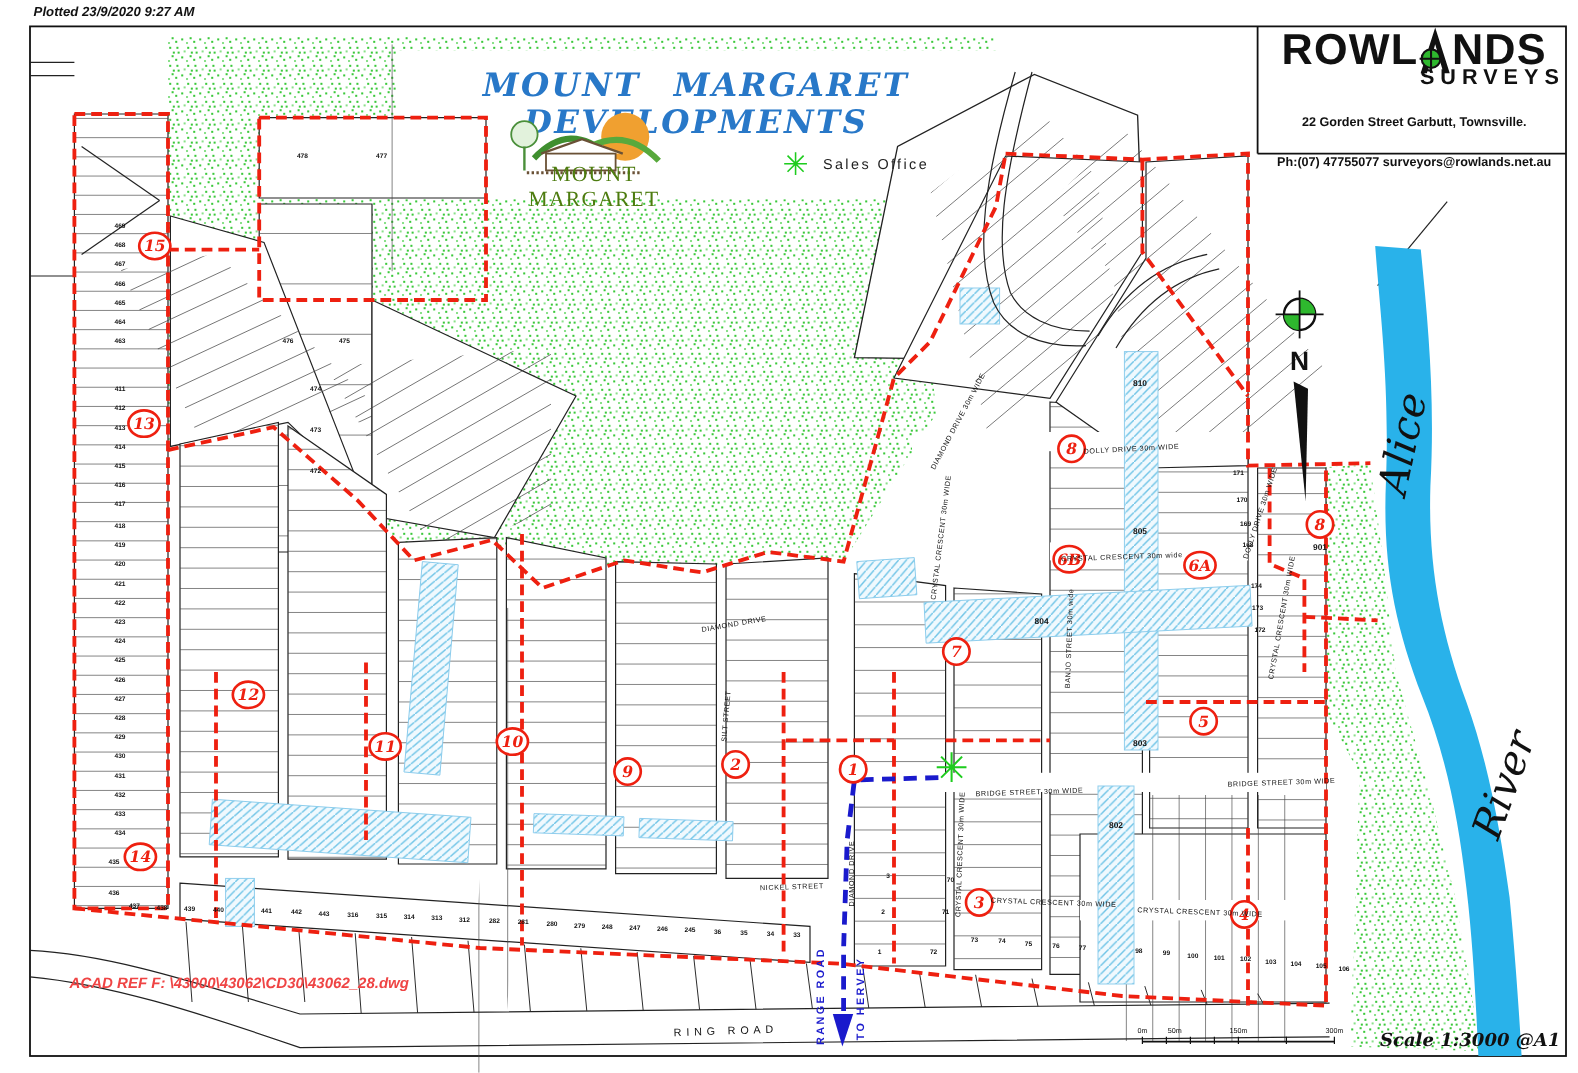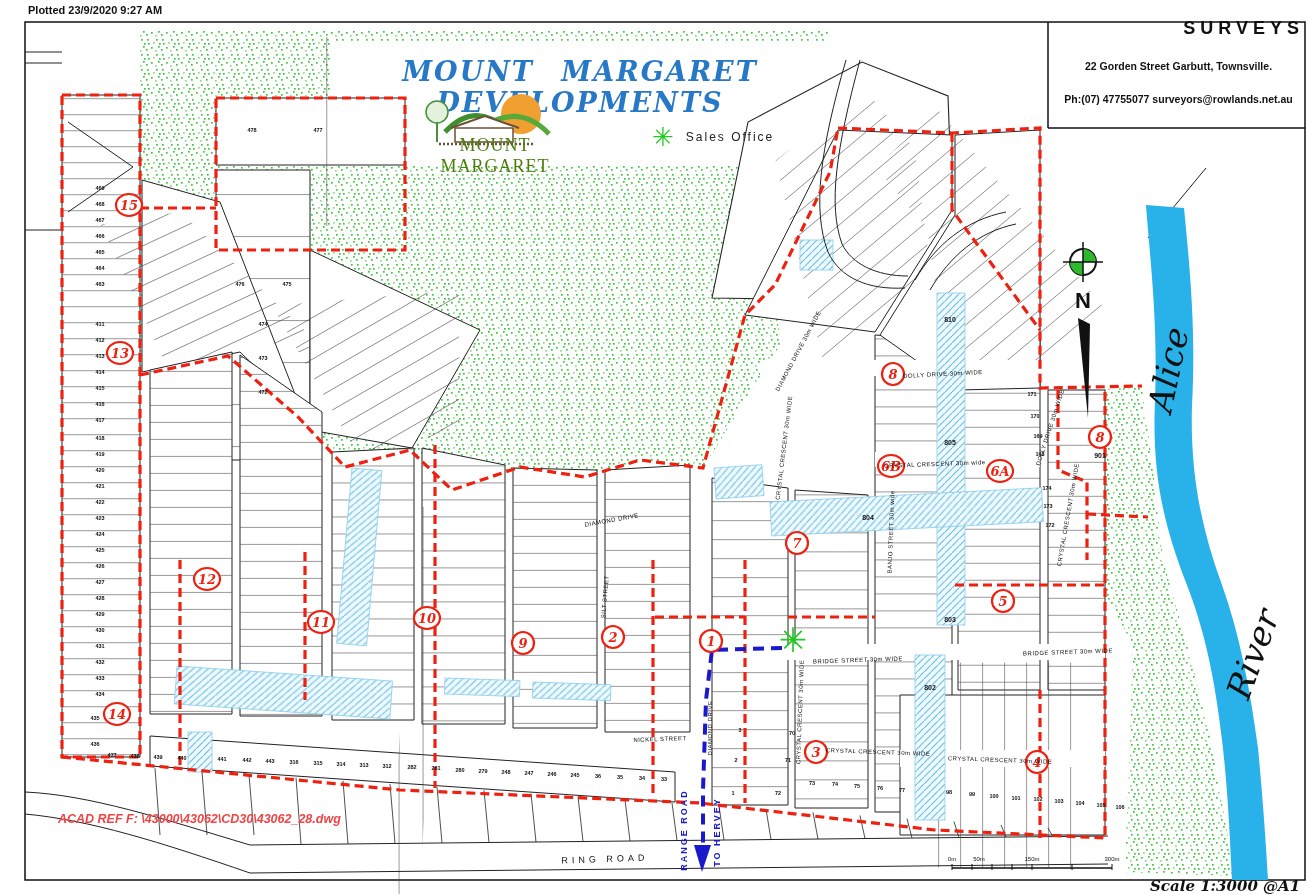--- a/index.html
+++ b/index.html
@@ -1,37 +1,37 @@
 <!DOCTYPE html>
 <html><head>
 <meta charset="utf-8">
 <style>
   html,body{margin:0;padding:0;background:#fff;}
   #sheet{position:relative;width:1315px;height:894px;background:#fff;overflow:hidden;
          font-family:"Liberation Sans",sans-serif;}
   #mapsvg{position:absolute;left:0;top:0;}
-  .plotted{position:absolute;left:28px;top:4px;font-size:11px;font-weight:bold;color:#111;}
+  .plotted{position:absolute;left:28px;top:4px;font-style:italic;font-size:11px;font-weight:bold;color:#111;}
   .title{position:absolute;left:340px;top:56px;width:480px;text-align:center;
          font-family:"DejaVu Serif","Liberation Serif",serif;font-style:italic;font-weight:bold;
          font-size:27px;letter-spacing:2px;word-spacing:16px;color:#2878c8;}
   .logo{position:absolute;left:425px;top:88px;width:140px;height:72px;}
   .logo-caption{position:absolute;left:405px;top:135px;width:180px;text-align:center;
          font-family:"Liberation Serif",serif;font-size:18px;letter-spacing:1px;color:#4d7c0f;font-variant:small-caps;}
   .legend{position:absolute;left:652px;top:124px;display:flex;align-items:center;}
   .legend .star{font-size:26px;color:#1ecc1e;line-height:26px;margin-right:12px;}
   .legend .lbl{font-size:12px;letter-spacing:2px;color:#222;}
   .surv{position:absolute;left:1052px;top:22px;width:253px;}
   .surv-name{display:flex;align-items:flex-end;justify-content:center;font-weight:bold;
              font-size:36px;line-height:34px;color:#111;letter-spacing:1px;}
   .surv-name svg{margin:0 1px -4px 1px;}
   .surv-sub{text-align:right;font-weight:bold;font-size:18px;letter-spacing:5px;color:#111;padding-right:1px;margin-top:-4px;}
   .surv-addr,.surv-contact{text-align:center;font-weight:bold;font-size:10.5px;color:#111;margin-top:21px;}
   .acad{position:absolute;left:58px;top:812px;font-style:italic;font-size:12.5px;font-weight:bold;color:#ef4444;}
   .scalelbl{position:absolute;left:1150px;top:858px;font-family:"DejaVu Serif",serif;
-            font-style:italic;font-weight:bold;font-size:15px;color:#111;margin-top:19px;}
+            font-style:italic;font-weight:bold;font-size:15px;color:#111;}
 </style>
 </head>
 <body>
 
 <div id="sheet">
   <svg id="mapsvg" width="1315" height="894">
       <defs>
         <pattern id="veg" width="15" height="15" patternUnits="userSpaceOnUse">
           <rect x="1" y="2" width="1.7" height="1.7" fill="#3bc83b"></rect>
           <rect x="6" y="9" width="1.7" height="1.7" fill="#3bc83b"></rect>
@@ -858,20 +858,30 @@
     <line x1="12" y1="34" x2="12" y2="54" stroke="#4a8f3a" stroke-width="2"></line>
   </svg>
   <div class="logo-caption">MOUNT MARGARET</div>
 
   <div class="legend">
     <span class="star">✳</span>
     <span class="lbl">Sales Office</span>
   </div>
 
   <div class="surv">
+    <div class="surv-name">
+      <span>ROWL</span>
+        <svg width="26" height="40" viewBox="0 0 30 44">
+          <polygon points="15,0 29,44 23,44 15,16 7,44 1,44" fill="#111"></polygon>
+          <circle cx="11" cy="30" r="9" fill="#2eb82e" stroke="#111" stroke-width="2"></circle>
+          <line x1="11" y1="17" x2="11" y2="43" stroke="#111" stroke-width="2"></line>
+          <line x1="-1" y1="30" x2="23" y2="30" stroke="#111" stroke-width="2"></line>
+        </svg>
+        <span>NDS</span>
+    </div>
     <div class="surv-sub">SURVEYS</div>
     <div class="surv-addr">22 Gorden Street Garbutt, Townsville.</div>
     <div class="surv-contact">Ph:(07) 47755077  surveyors@rowlands.net.au</div>
   </div>
 
   <div class="acad">ACAD REF F: \43000\43062\CD30\43062_28.dwg</div>
   <div class="scalelbl">Scale 1:3000 @A1</div>
 </div>
 
 </body></html>

